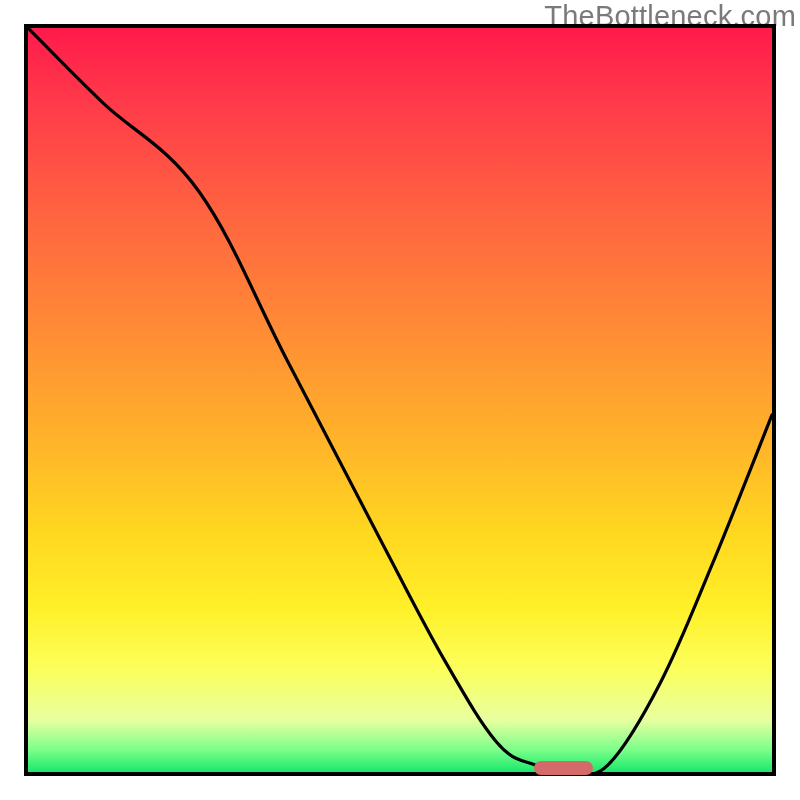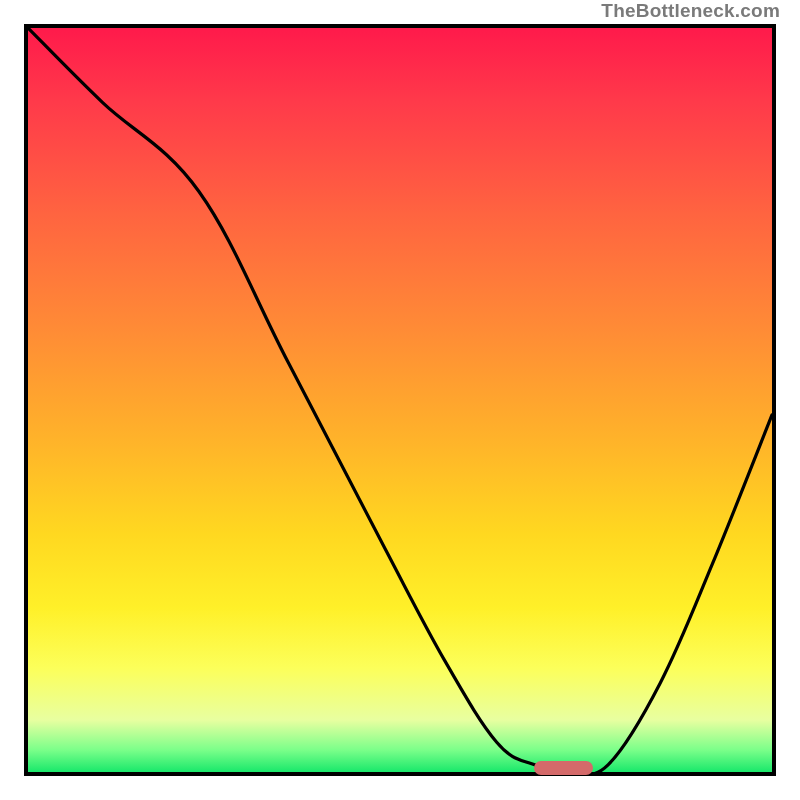--- a/index.html
+++ b/index.html
@@ -44,24 +44,24 @@
     height: 100%;
   }
   .marker {
     position: absolute;
     background: #d46a6a;
     border-radius: 999px;
   }
   .watermark {
     position: absolute;
     top: 0px;
-    right: 20px;
+    right: 4px;
     font-family: Arial, Helvetica, sans-serif;
-    font-size: 19px;
-    font-weight: bold;
+    font-size: 29px;
+    font-weight: normal;
     color: #7a7a7a;
     letter-spacing: 0.2px;
   }
 </style>
 </head>
 <body>
 
 <div class="watermark">TheBottleneck.com</div>
 
 <div class="frame">

